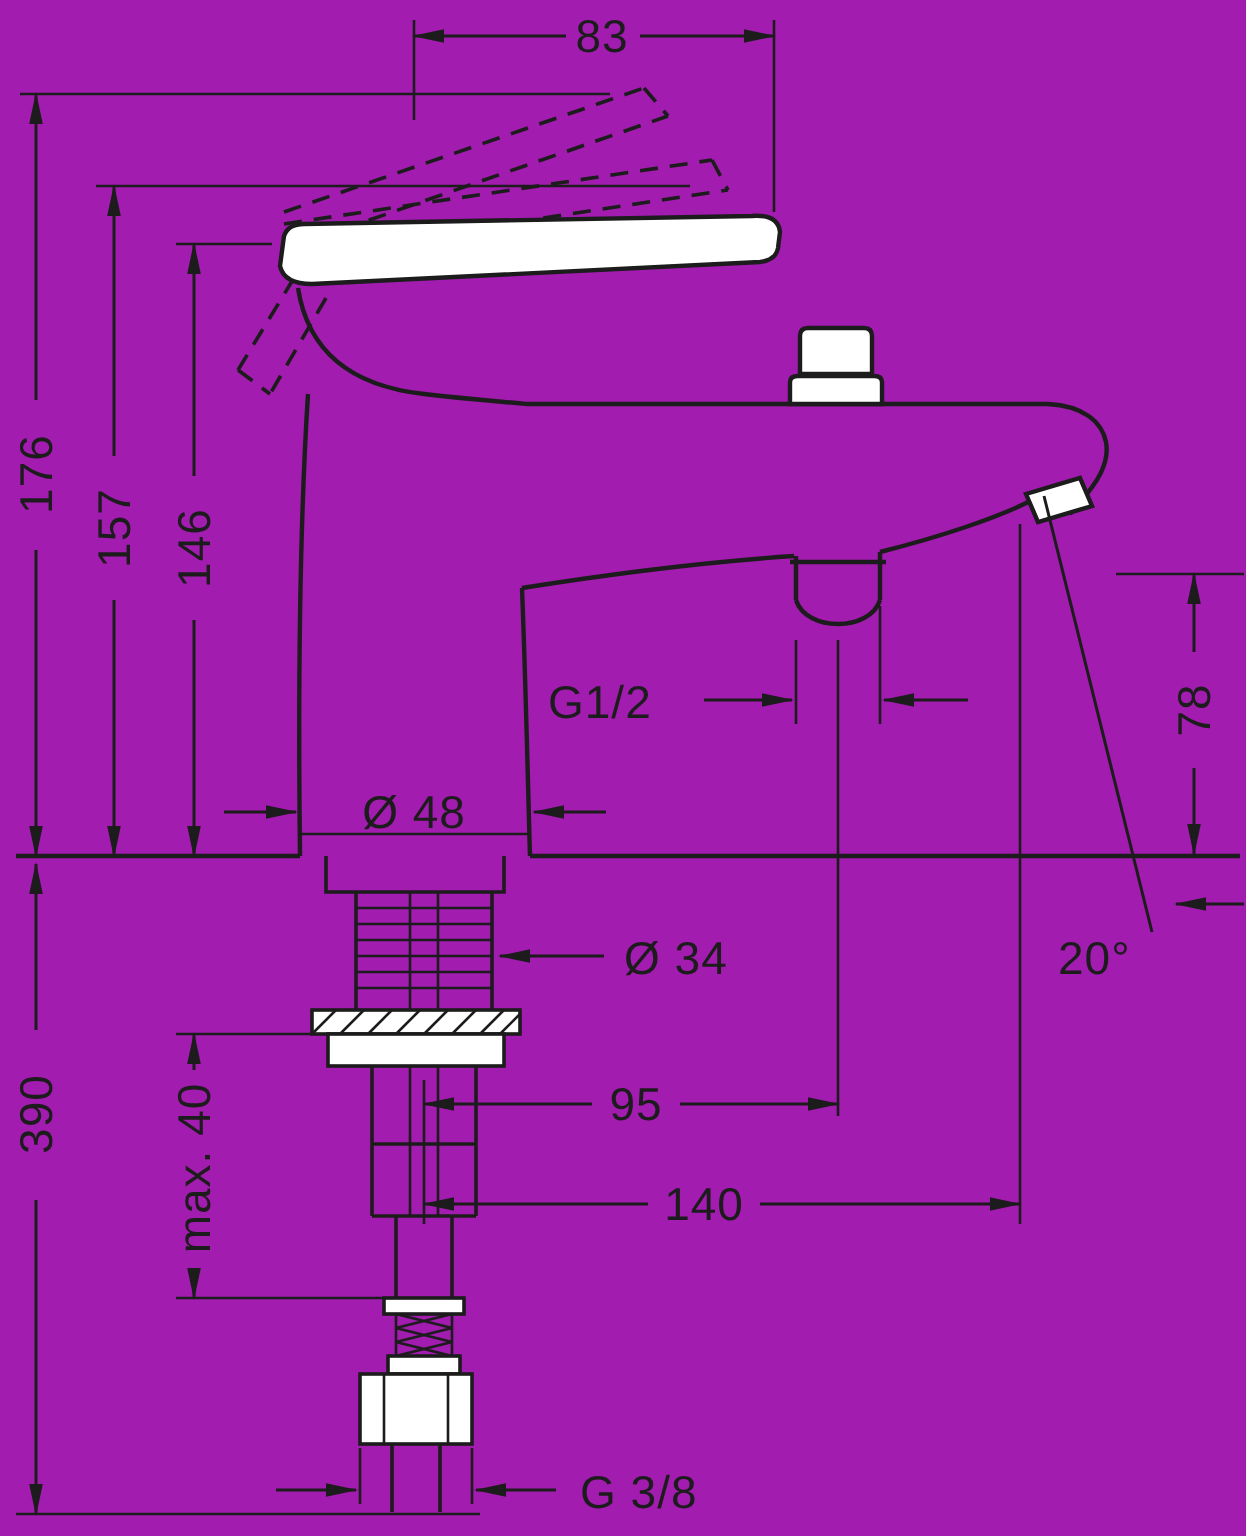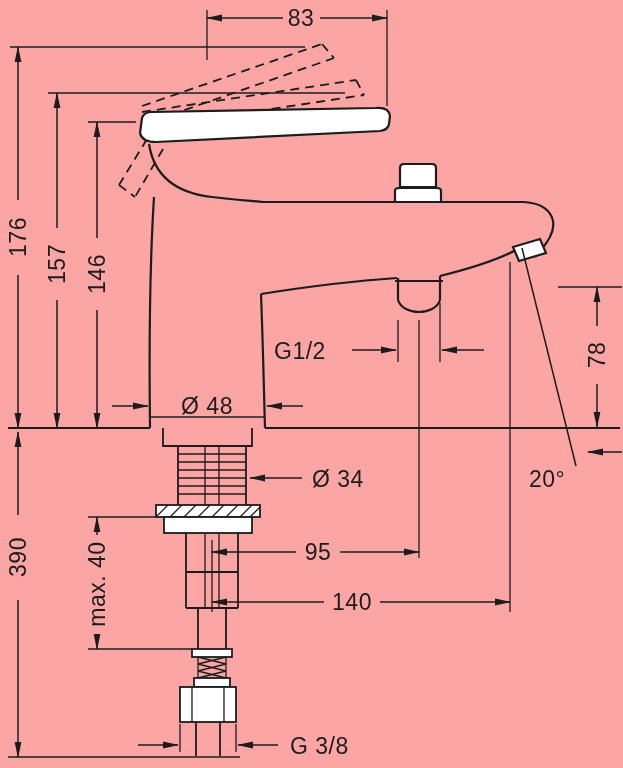--- a/index.html
+++ b/index.html
@@ -1,19 +1,19 @@
 <!DOCTYPE html>
 <html><head>
 <meta charset="utf-8">
 <style>
   html,body { margin:0; padding:0; background:#ffffff; }
   .canvas {
     position:relative;
     width:623px; height:768px;
-    background:#fca5a5;
+    background:#a21caf;
     font-family:"Liberation Sans", sans-serif;
     overflow:hidden;
   }
   svg { display:block; }
   svg text {
     fill:#1c1c1c;
     font-family:"Liberation Sans", sans-serif;
     font-size:23px;
     letter-spacing:0.5px;
   }

